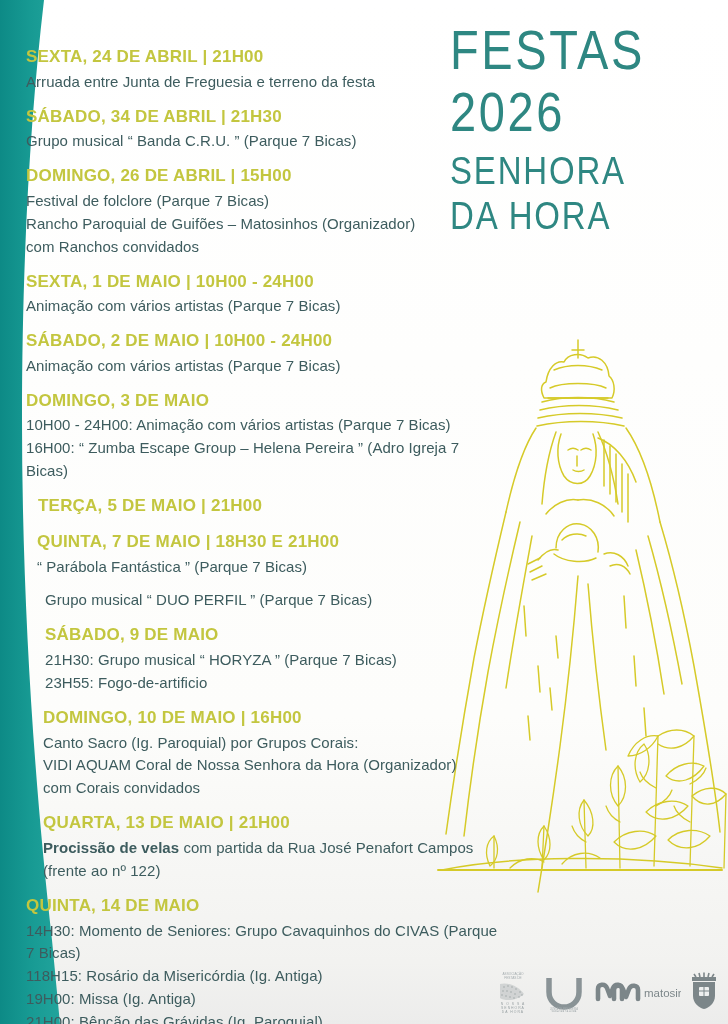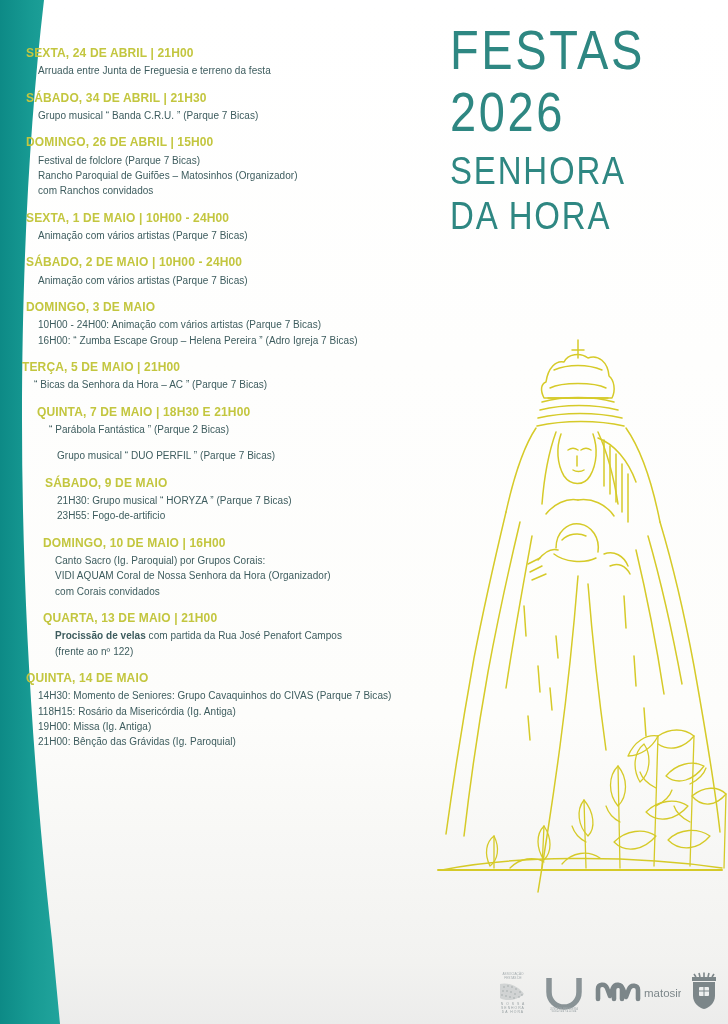--- a/index.html
+++ b/index.html
@@ -75,40 +75,39 @@
     top: 45px;
     width: 500px;
     z-index: 4;
   }
 
   .entry { margin-bottom: 11px; }
 
   .entry-date {
     color: #c3c63f;
     font-weight: bold;
-    font-size: 12px;
+    font-size: 17px;
     letter-spacing: 0.012em;
     line-height: 1.45;
     margin-bottom: 1px;
   }
 
   .entry-line {
     color: #3d5c5e;
-    font-size: 10px;
+    font-size: 15px;
     letter-spacing: 0.004em;
     line-height: 1.53;
     font-weight: 400;
-    margin-left: 12px;
   }
   .entry-line.bold { font-weight: bold; }
   .entry-line b { font-weight: bold; }
 
   
   .ind-0 { padding-left: 26px; }
-  .ind-1 { padding-left: 22px; }
+  .ind-1 { padding-left: 38px; }
   .ind-2 { padding-left: 37px; }
   .ind-3 { padding-left: 45px; }
   .ind-4 { padding-left: 43px; }
   .ind-6 { padding-left: 26px; }
 
   
   .footer-logos {
     position: absolute;
     left: 492px;
     bottom: 8px;
@@ -252,25 +251,24 @@
         <div class="entry-date ind-0">SÁBADO, 2 DE MAIO | 10H00 - 24H00</div>
         <div class="entry-line ind-0">Animação com vários artistas (Parque 7 Bicas)</div>
       </div>
       <div class="entry">
         <div class="entry-date ind-0">DOMINGO, 3 DE MAIO</div>
         <div class="entry-line ind-0">10H00 - 24H00: Animação com vários artistas (Parque 7 Bicas)</div>
         <div class="entry-line ind-0">16H00: “ Zumba Escape Group – Helena Pereira ” (Adro Igreja 7 Bicas)</div>
       </div>
       <div class="entry">
         <div class="entry-date ind-1">TERÇA, 5 DE MAIO | 21H00</div>
-        <div class="entry-line ind-1">“ Bicas da Senhora da Hora – AC ” (Parque 7 Bicas)</div>
       </div>
       <div class="entry">
         <div class="entry-date ind-2">QUINTA, 7 DE MAIO | 18H30 E 21H00</div>
-        <div class="entry-line ind-2">“ Parábola Fantástica ” (Parque 2 Bicas)</div>
+        <div class="entry-line ind-2">“ Parábola Fantástica ” (Parque 7 Bicas)</div>
       </div>
       <div class="entry">
         <div class="entry-line ind-3">Grupo musical “ DUO PERFIL ” (Parque 7 Bicas)</div>
       </div>
       <div class="entry">
         <div class="entry-date ind-3">SÁBADO, 9 DE MAIO</div>
         <div class="entry-line ind-3">21H30: Grupo musical “ HORYZA ” (Parque 7 Bicas)</div>
         <div class="entry-line ind-3">23H55: Fogo-de-artificio</div>
       </div>
       <div class="entry">

